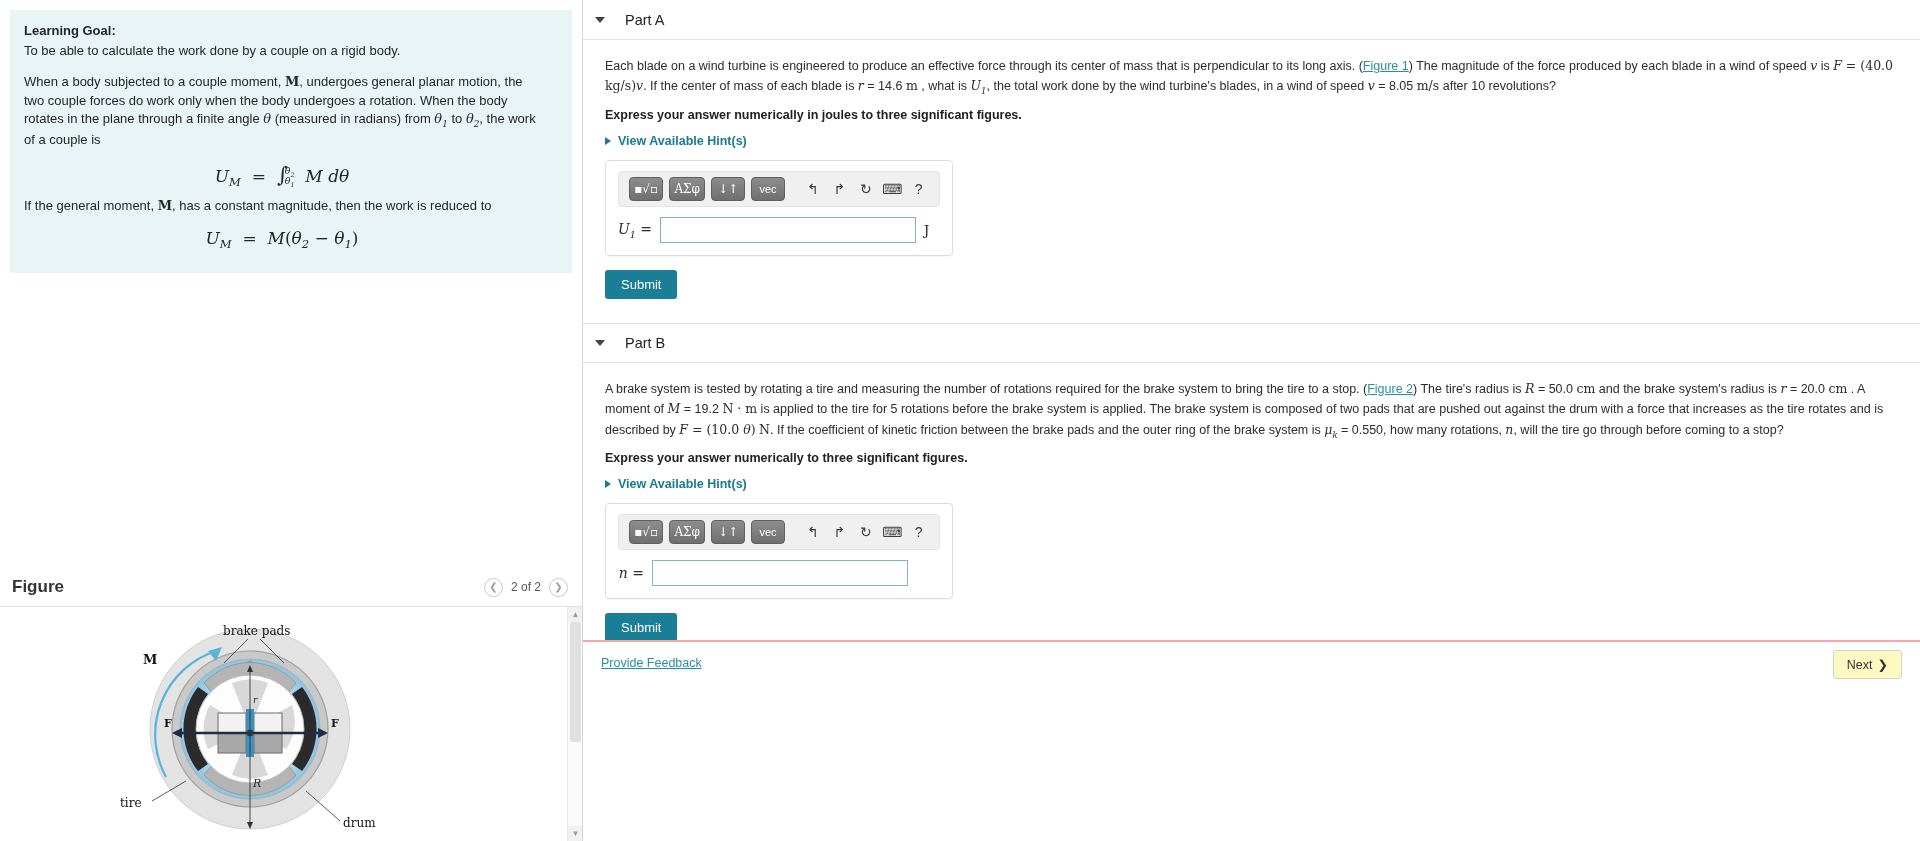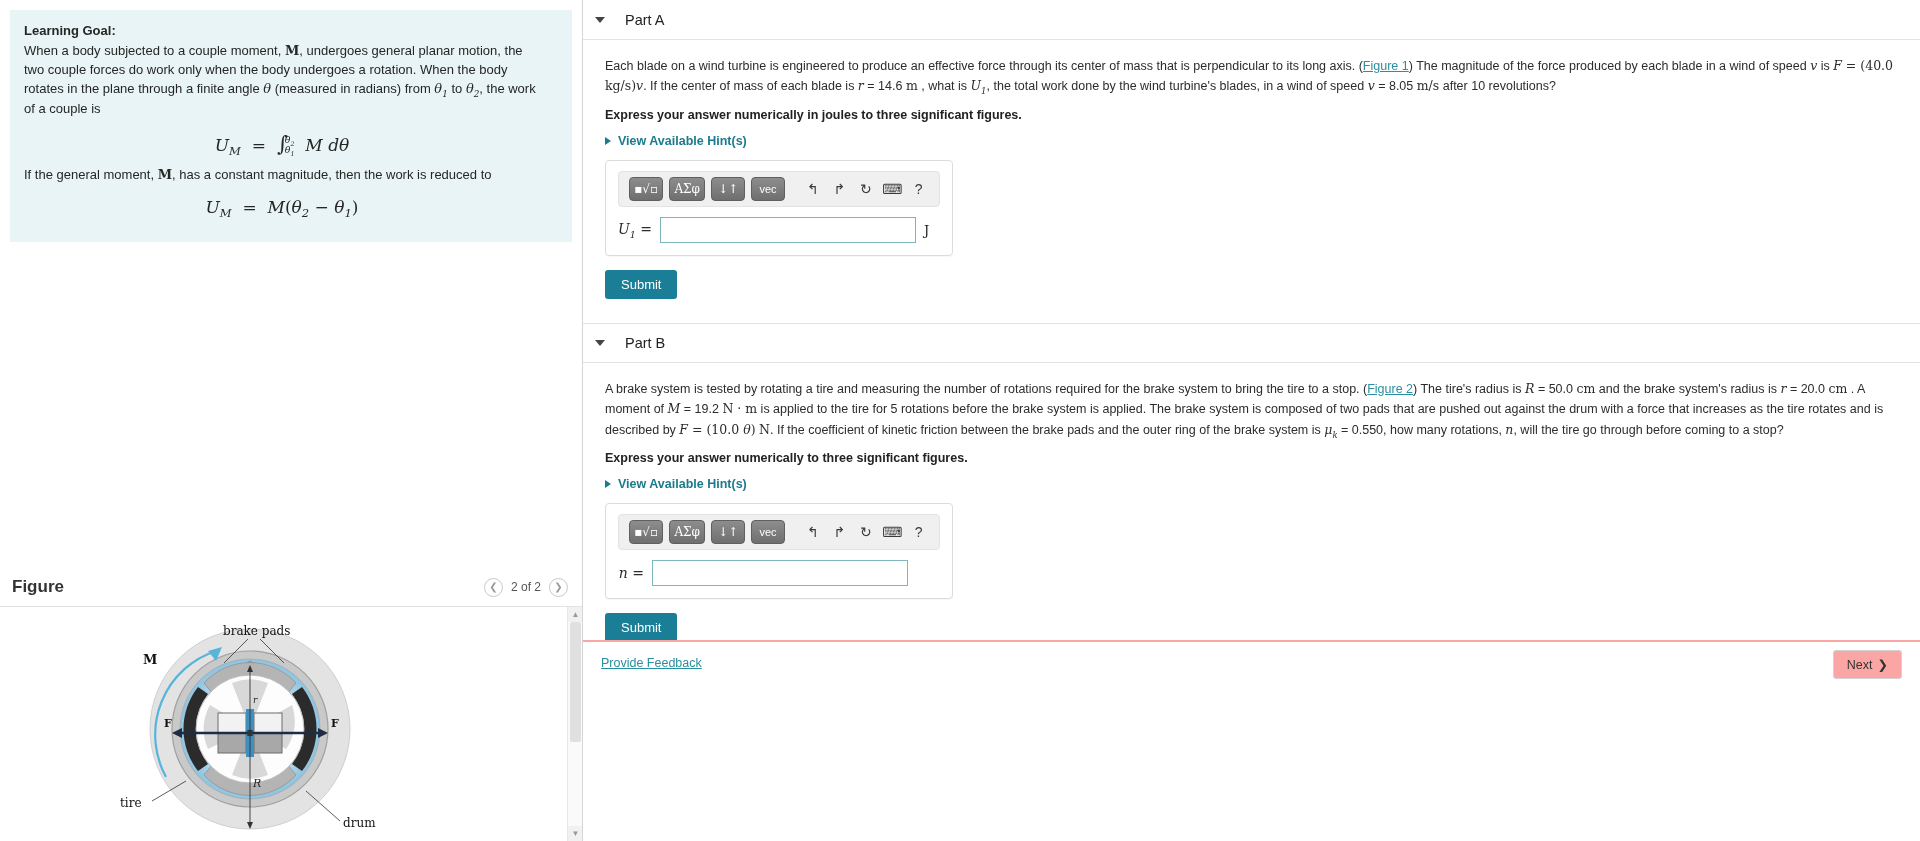--- a/index.html
+++ b/index.html
@@ -190,40 +190,41 @@
     position: absolute;
     left: 0; right: 0;
     top: 640px;
     border-top: 2px solid #fca5a5;
     padding: 14px 18px 0 18px;
     display: flex; align-items: flex-start;
   }
   .feedback-link { color: #2a8fa0; text-decoration: underline; font-size: 12.5px; cursor: pointer; }
   .next-btn {
     margin-left: auto;
-    background: #fca5a5;
+    background: #fef9c3;
     border: 1px solid #d2d2d2;
     border-radius: 3px;
     padding: 6px 13px;
     font-size: 12.5px;
     color: #333;
     cursor: pointer;
     display: flex; align-items: center; gap: 5px;
     margin-top: -6px;
   }
 </style>
 </head>
 <body>
 
 <div class="page">
 
   <div class="left-col">
 
     <div class="learning-goal">
       <div class="lg-title">Learning Goal:</div>
+      <div class="lg-sub">To be able to calculate the work done by a couple on a rigid body.</div>
 
       <div class="lg-para"><span>When a body subjected to a couple moment, </span><span class="mathb">M</span><span>, undergoes general planar motion, the two couple forces do work only when the body undergoes a rotation.  When the body rotates in the plane through a finite angle </span><span class="mathi">θ</span><span> (measured in radians) from </span><span class="mathi"><span>θ</span><sub>1</sub></span><span> to </span><span class="mathi"><span>θ</span><sub>2</sub></span><span>, the work of a couple is</span></div>
 
       <div class="formula">
         <span class="mathi">U</span><sub class="mathi">M</sub>
         <span class="mathr">&nbsp;=&nbsp;</span>
         <span class="intgl">∫</span><span class="intlim"><span class="hi">θ<sub>2</sub></span><span class="lo">θ<sub>1</sub></span></span>
         <span class="mathi">&nbsp;M&nbsp;dθ</span>
       </div>
 

